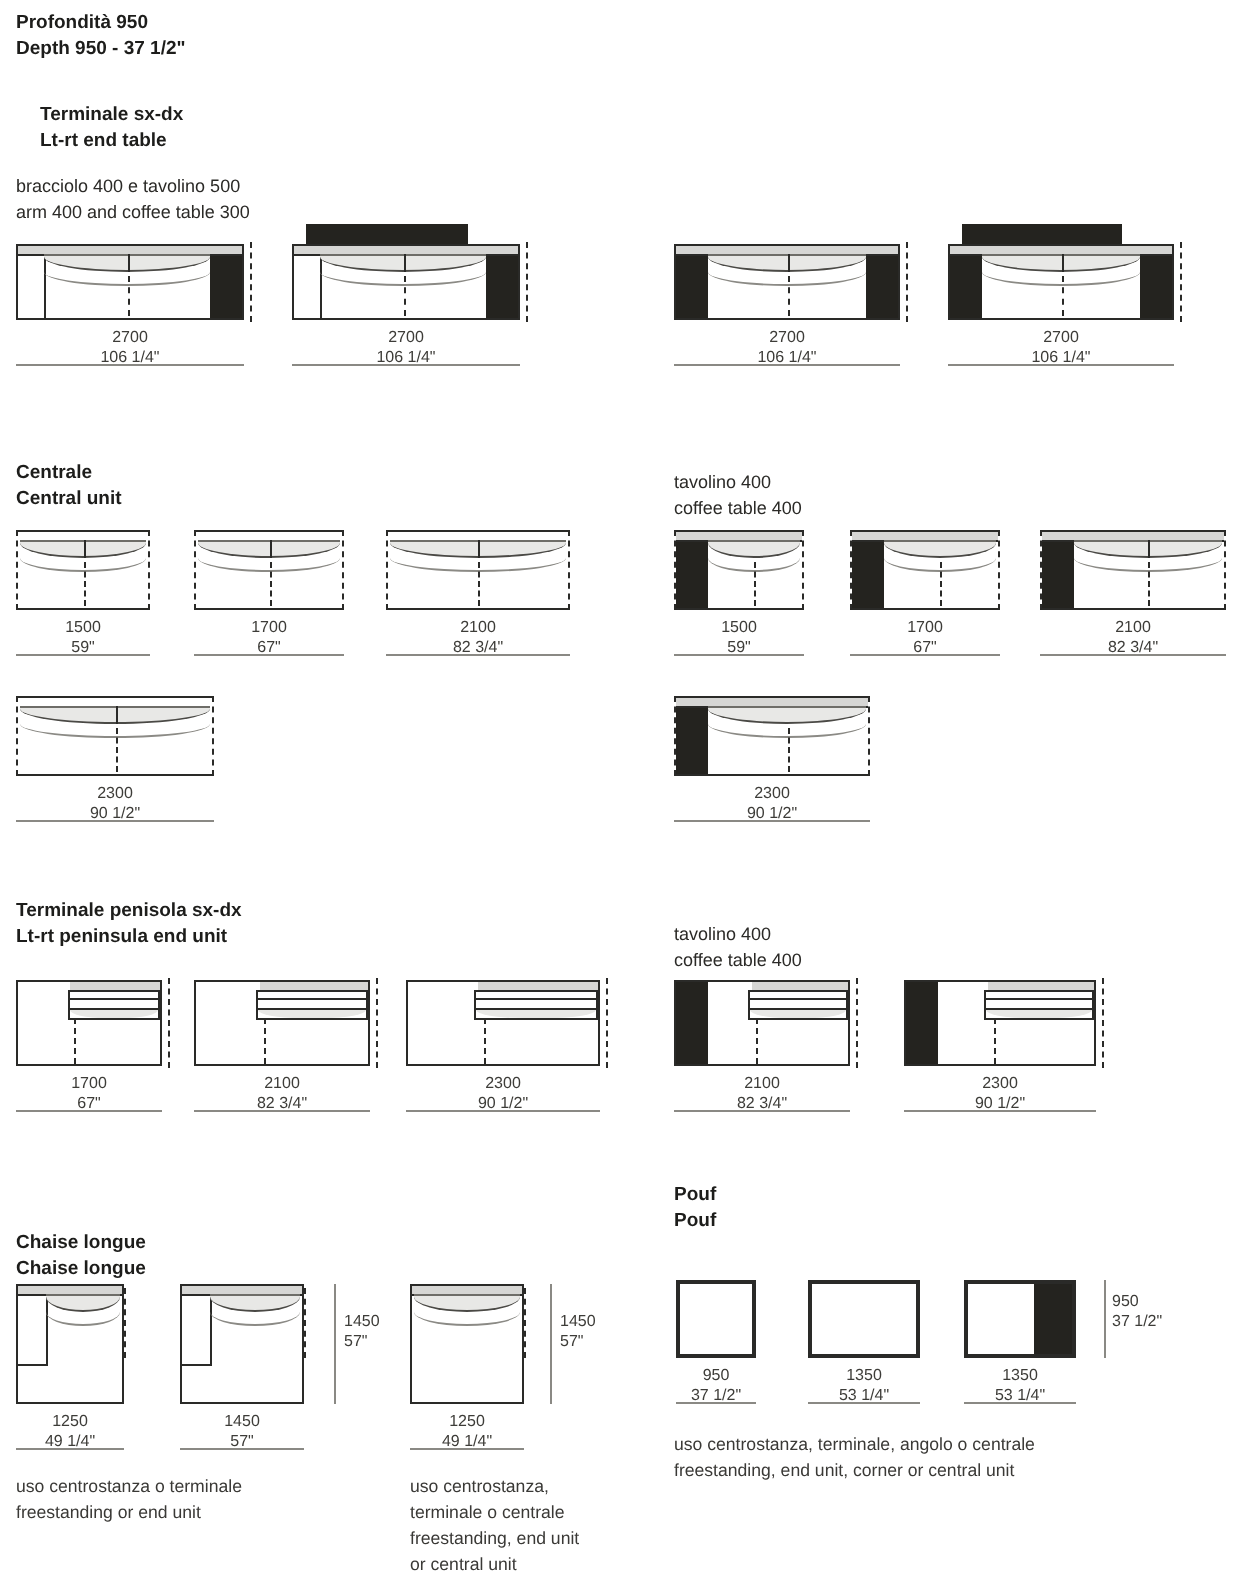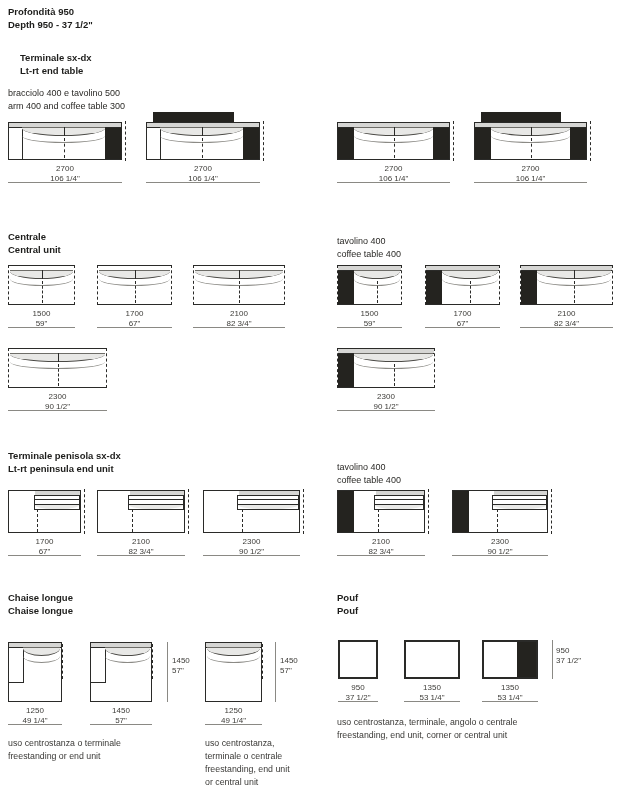--- a/index.html
+++ b/index.html
@@ -356,21 +356,21 @@
   <div class="pen-cush"></div>
   <div class="pen-dash"></div>
   <div class="dashR"></div>
 </div>
 <div class="abs dim" style="left:452px;top:537px;width:96px;">
   <div>2300</div>
     <div>90 1/2"</div>
 </div>
 <div class="abs uline" style="left:452px;top:555px;width:96px;"></div>
 
-<div class="abs ttl" style="left:8px;top:592px;">
+<div class="abs ttl" style="left:8px;top:616px;">
   <div>Chaise longue</div>
   <div>Chaise longue</div>
 </div>
 <div class="abs ttl" style="left:337px;top:592px;">
   <div>Pouf</div>
   <div>Pouf</div>
 </div>
 
 <div class="dg cha" style="left:8px;top:642px;width:54px;height:60px;">
   <div class="bd"></div>

